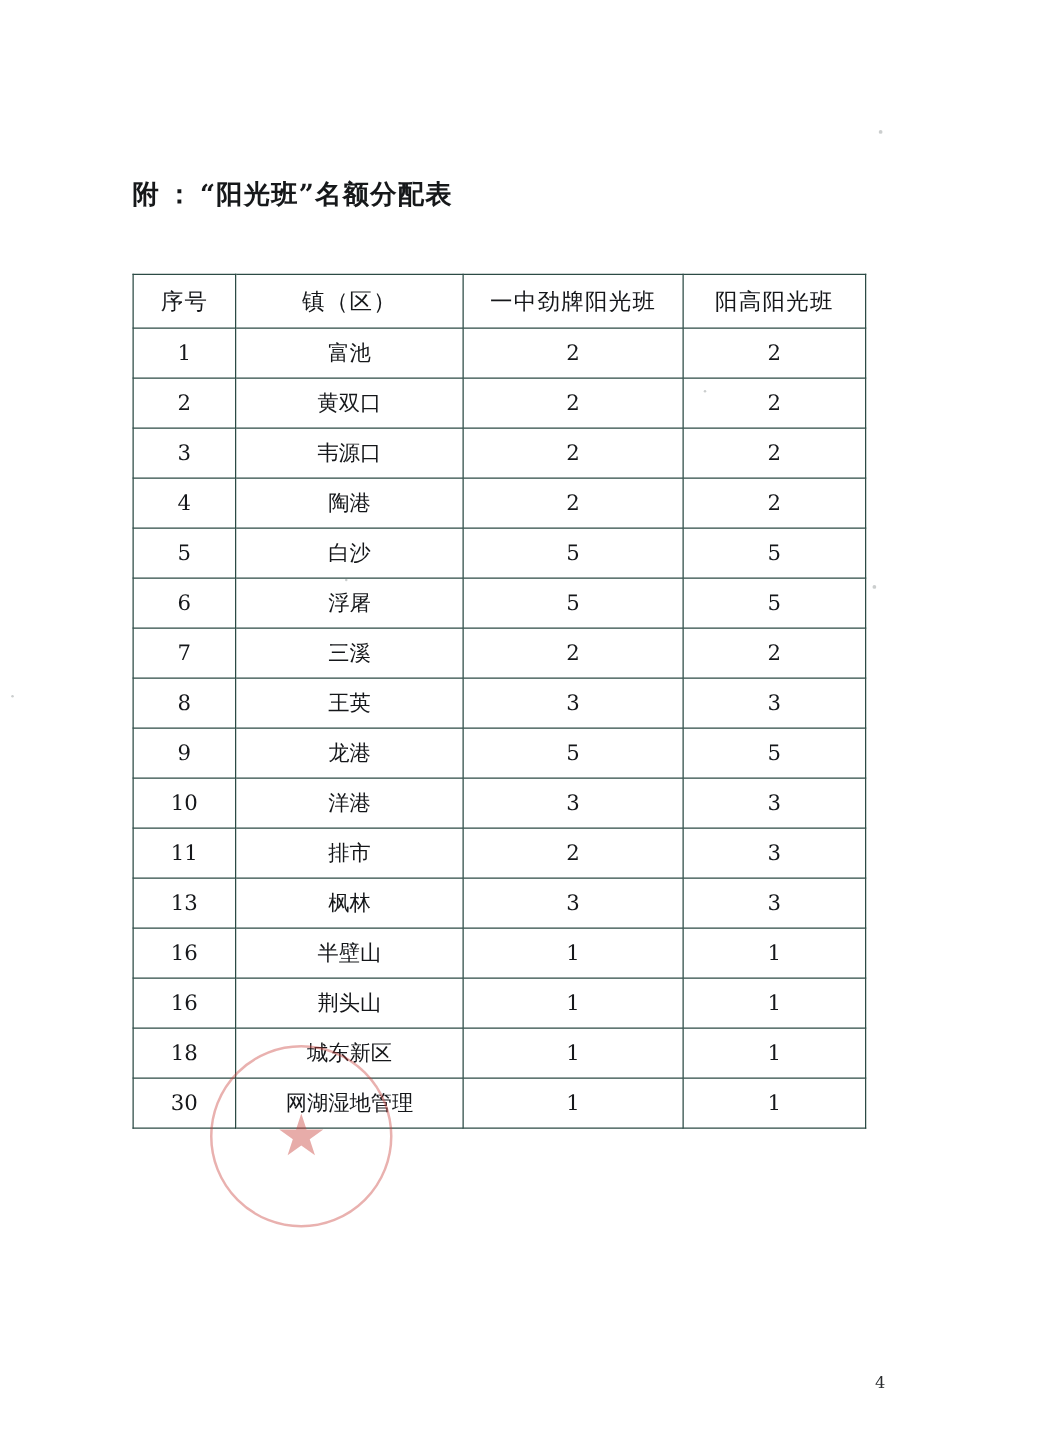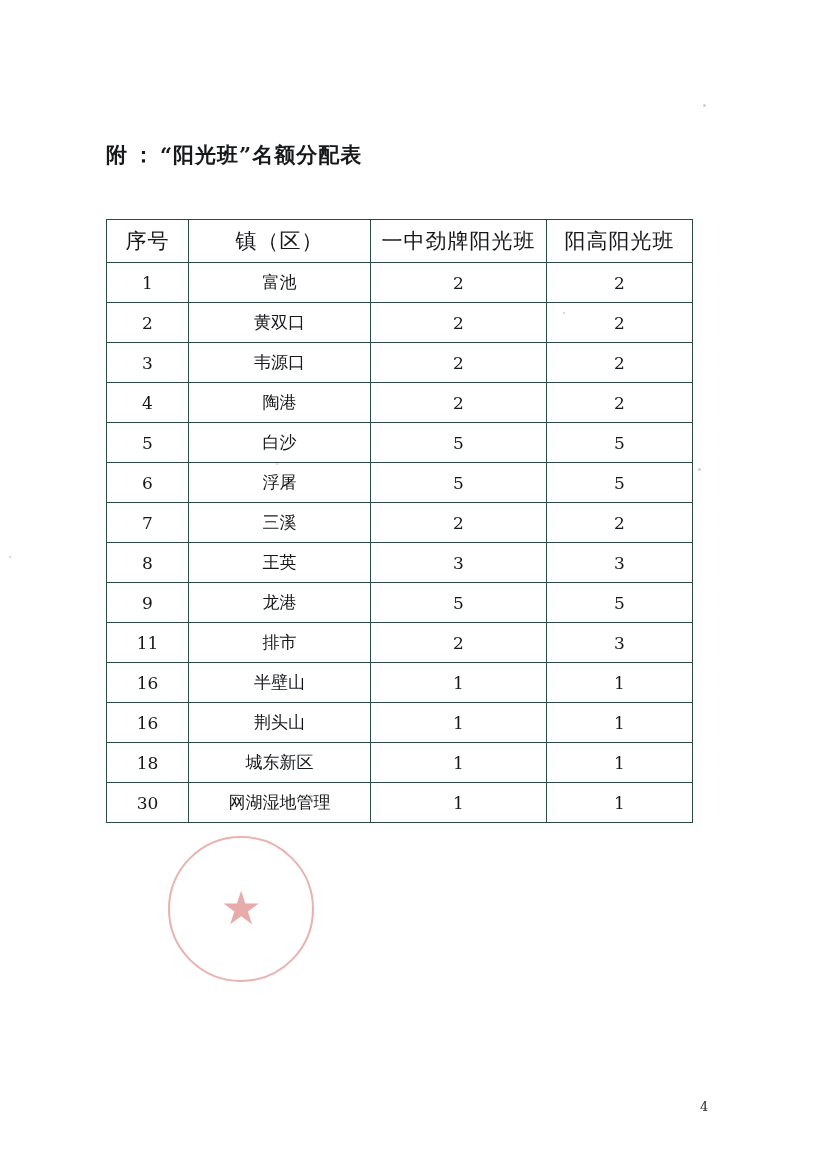--- a/index.html
+++ b/index.html
@@ -55,21 +55,21 @@
     text-align: center;
     vertical-align: middle;
     font-size: 17px;
     font-weight: 400;
     padding: 0;
     color: #15171a;
     font-family: "DejaVu Serif", "Liberation Serif", serif;
   }
   table.alloc thead th {
     height: 42px;
-    font-size: 21px;
+    font-size: 18px;
     font-weight: 400;
     letter-spacing: 1px;
   }
   table.alloc col.c1 { width: 82px; }
   table.alloc col.c2 { width: 182px; }
   table.alloc col.c3 { width: 176px; }
   table.alloc col.c4 { width: 146px; }
   .num {
     font-family: "DejaVu Serif", "Liberation Serif", serif;
     font-size: 17px;
@@ -189,23 +189,35 @@
         <td class="num">3</td>
         <td class="num">3</td>
       </tr>
       <tr>
         <td class="num">9</td>
         <td>龙港</td>
         <td class="num">5</td>
         <td class="num">5</td>
       </tr>
       <tr>
+        <td class="num">10</td>
+        <td>洋港</td>
+        <td class="num">3</td>
+        <td class="num">3</td>
+      </tr>
+      <tr>
         <td class="num">11</td>
         <td>排市</td>
         <td class="num">2</td>
+        <td class="num">3</td>
+      </tr>
+      <tr>
+        <td class="num">13</td>
+        <td>枫林</td>
+        <td class="num">3</td>
         <td class="num">3</td>
       </tr>
       <tr>
         <td class="num">16</td>
         <td>半壁山</td>
         <td class="num">1</td>
         <td class="num">1</td>
       </tr>
       <tr>
         <td class="num">16</td>

